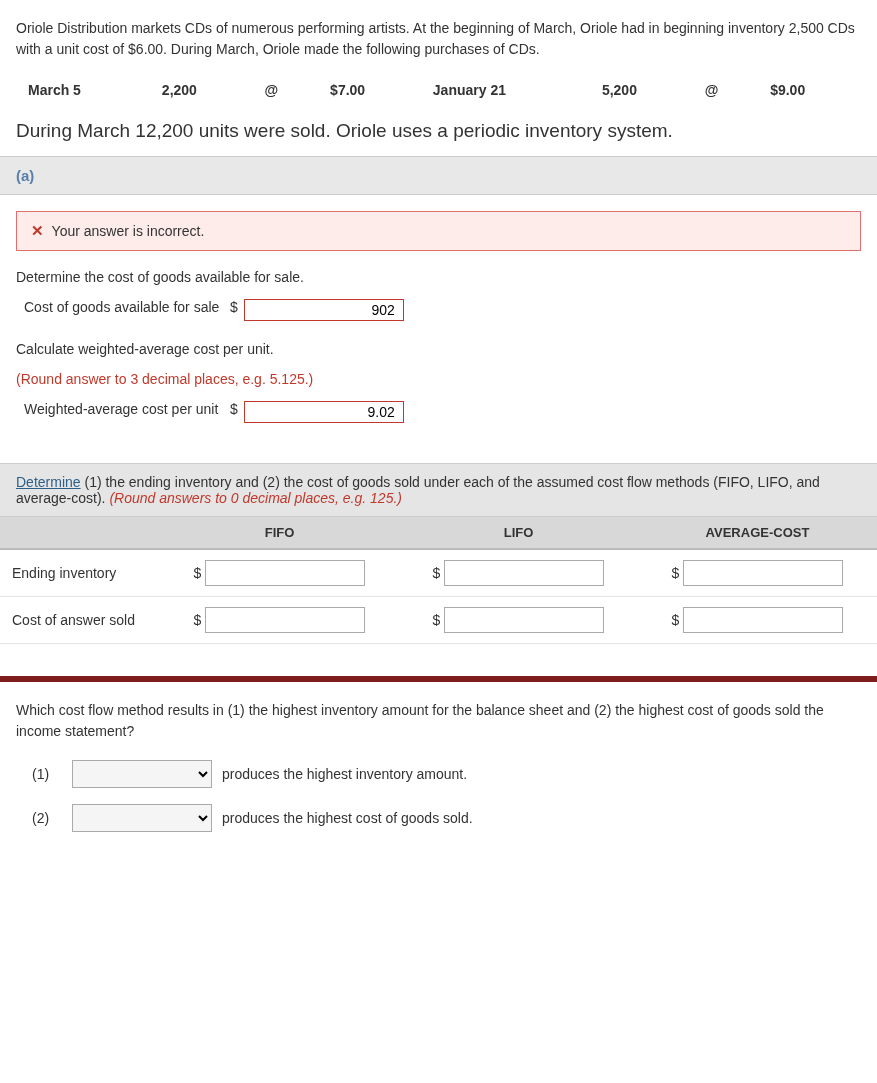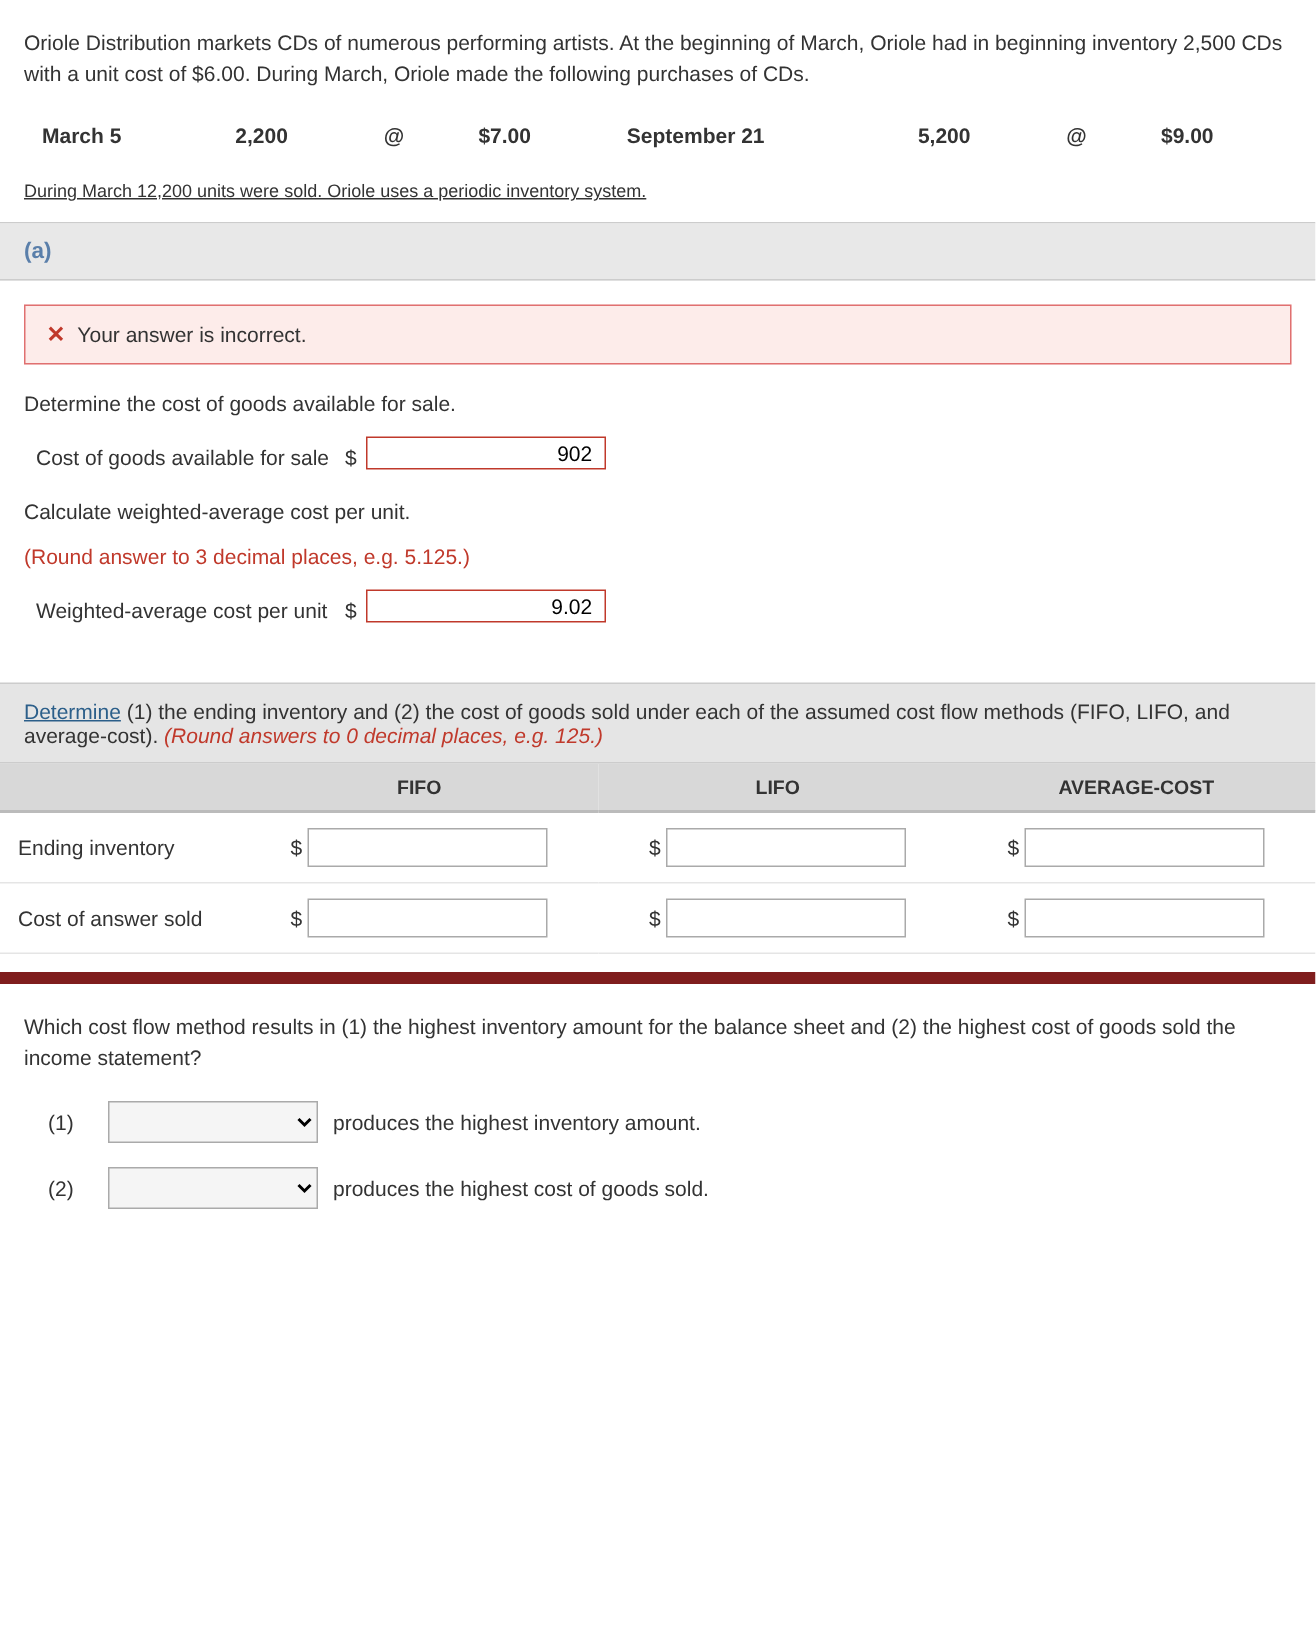--- a/index.html
+++ b/index.html
@@ -27,23 +27,22 @@
       border-collapse: collapse;
       margin-bottom: 16px;
     }
     .purchases-table td {
       padding: 6px 12px;
       font-size: 14px;
       font-weight: bold;
     }
 
     .sold-text {
-      font-size: 12px;
+      font-size: 19px;
       margin-top: 6px;
-      text-decoration: underline;
     }
 
     .section-a-header {
       background: #e8e8e8;
       padding: 10px 16px;
       color: #5a7faa;
       font-size: 15px;
       font-weight: bold;
       border-bottom: 1px solid #ccc;
     }
@@ -70,21 +69,21 @@
       font-size: 15px;
     }
 
     .question-text {
       font-size: 14px;
       margin-bottom: 14px;
     }
 
     .input-row {
       display: flex;
-      align-items: flex-end;
+      align-items: flex-start;
       gap: 6px;
       margin-bottom: 20px;
       margin-left: 8px;
     }
     .input-label {
       font-size: 14px;
       min-width: 200px;
     }
     .dollar-sign {
       font-size: 14px;
@@ -114,22 +113,22 @@
     .section-b-header span.highlight {
       text-decoration: underline;
       color: #2c5f8a;
     }
     .section-b-header span.red-italic {
       color: #c0392b;
       font-style: italic;
     }
 
     .inventory-table-section {
-      padding: 0 0 12px 0;
-      border-bottom: 8px solid #7f1d1d;
+      padding: 0 0 32px 0;
+      border-bottom: 6px solid #7f1d1d;
     }
 
     .inv-table {
       width: 100%;
       border-collapse: collapse;
     }
     .inv-table th {
       background: #d8d8d8;
       text-align: center;
       padding: 8px 12px;
@@ -207,21 +206,21 @@
 <div class="top-section">
   <p class="intro-text">Oriole Distribution markets CDs of numerous performing artists. At the beginning of March, Oriole had in beginning inventory 2,500 CDs with a unit cost of $6.00. During March, Oriole made the following purchases of CDs.</p>
 
   <table class="purchases-table">
     <tbody>
       <tr>
         <td>March 5</td>
         <td>2,200</td>
         <td>@</td>
         <td>$7.00</td>
-        <td>September 21</td>
+        <td>January 21</td>
         <td>5,200</td>
         <td>@</td>
         <td>$9.00</td>
       </tr>
     </tbody>
   </table>
 
   <p class="sold-text">During March 12,200 units were sold. Oriole uses a periodic inventory system.</p>
 </div>
 

